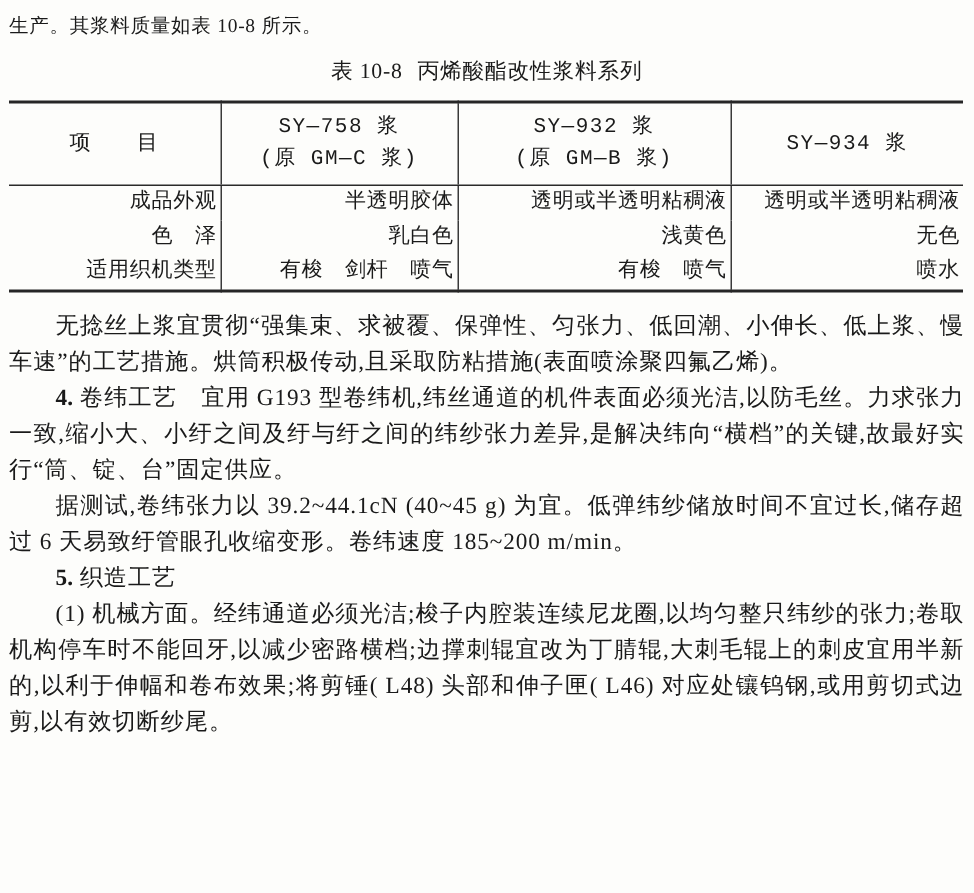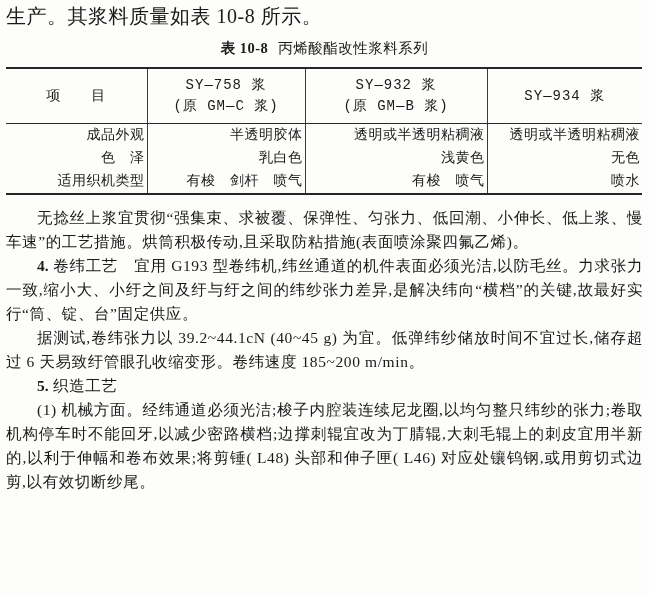--- a/index.html
+++ b/index.html
@@ -3,26 +3,26 @@
 <meta charset="utf-8">
 <style>
   html,body{margin:0;padding:0;}
   body{
     width:649px;height:595px;
     background:#fdfdfb;color:#1a1a1a;
     font-family:"Liberation Serif","DejaVu Serif",serif;
     overflow:hidden;
   }
   .page{padding:5px 6px 0 6px;width:637px;}
-  .intro{font-size:20px;line-height:23px;letter-spacing:0.5px;margin:0;}
+  .intro{font-size:13px;line-height:23px;letter-spacing:0.5px;margin:0;}
   .caption{
     margin:10px 0 0 0;text-align:center;font-size:14.5px;line-height:20px;
     letter-spacing:0.5px;
   }
-  .caption .cap-label{font-weight:bold;margin-right:10px;}
+  .caption .cap-label{font-weight:normal;margin-right:10px;}
   table.specs{
     border-collapse:collapse;table-layout:fixed;width:636px;
     margin:9px 0 0 0;
     border-top:2px solid #262626;border-bottom:2px solid #262626;
     font-size:14px;
     font-family:Liberation Mono, monospace;
   }
   table.specs col.c1{width:141px;}
   table.specs col.c2{width:158px;}
   table.specs col.c3{width:182px;}

